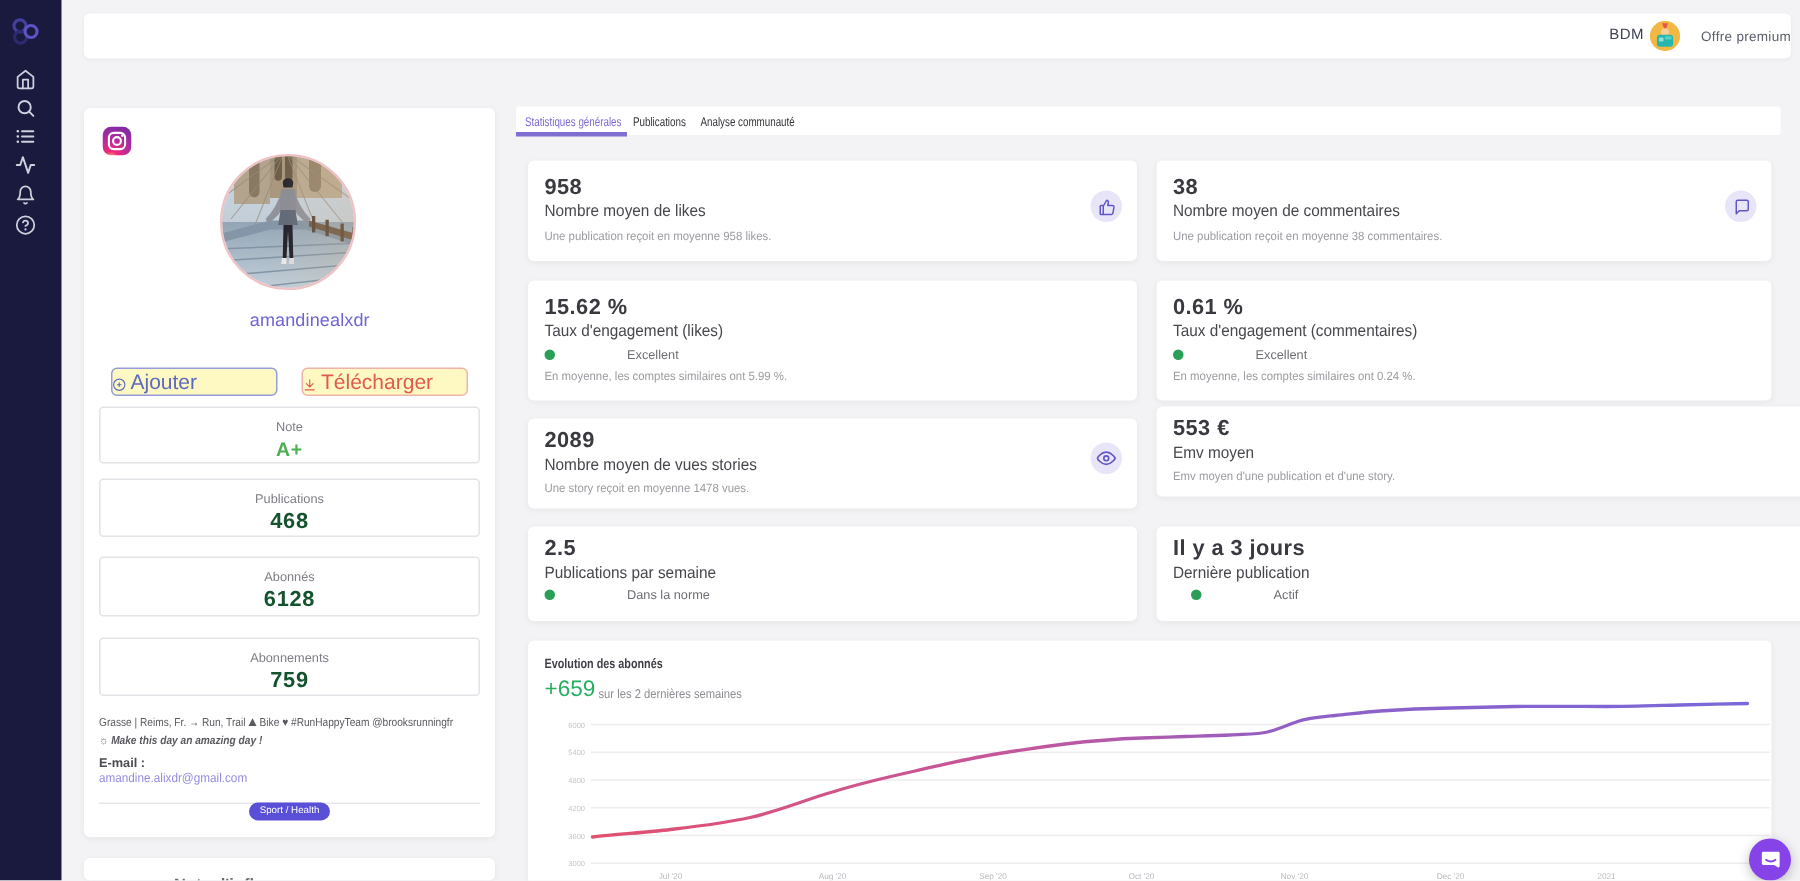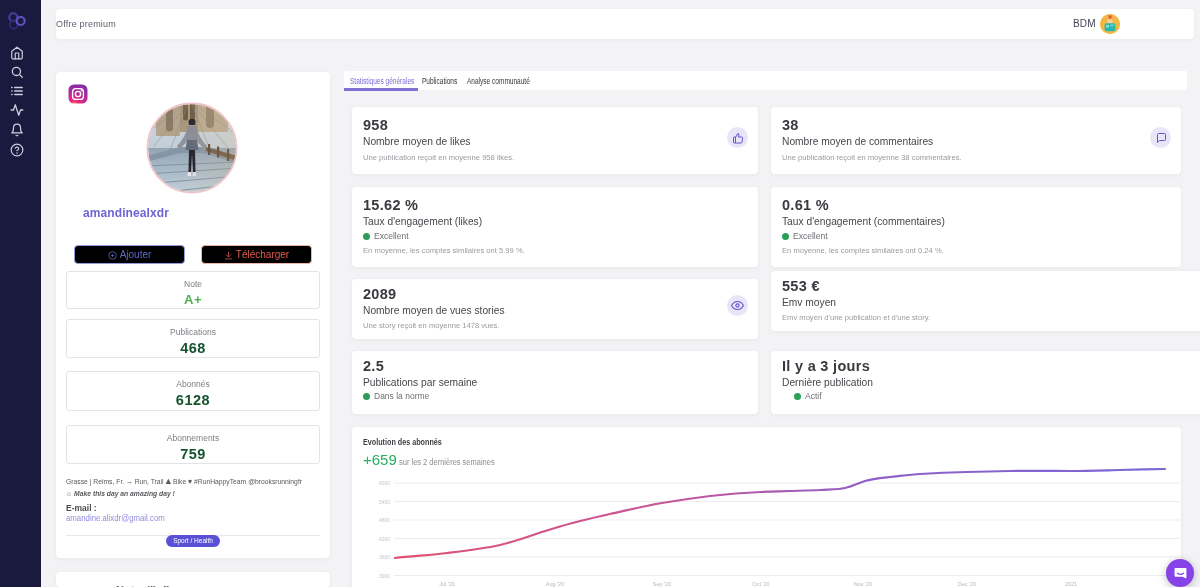--- a/index.html
+++ b/index.html
@@ -7,27 +7,27 @@
 body { font-family:"Liberation Sans", sans-serif; background:#f3f3f5; position:relative; }
 #stage { position:absolute; top:0; left:0; width:1200px; height:587px; }
 .abs { position:absolute; }
 .card { position:absolute; background:#fff; border-radius:4px; box-shadow:0 1px 4px rgba(30,30,70,.06); }
 
 #sidebar { position:absolute; left:0; top:0; width:41px; height:587px; background:#191a3e; }
 #sidebar svg { display:block; }
 .sicon { position:absolute; left:10px; width:14px; height:14px; }
 
 #topbar { position:absolute; left:56px; top:9px; width:1138px; height:30px; background:#fff; border-radius:4px; box-shadow:0 1px 3px rgba(30,30,70,.05); }
-#topbar .offre { position:absolute; left:0; right:0; top:9.5px; text-align:left; font-size:9px; color:#5b5f6b; letter-spacing:.2px; }
+#topbar .offre { position:absolute; left:0; right:0; top:9.5px; text-align:right; font-size:9px; color:#5b5f6b; letter-spacing:.2px; }
 #topbar .bdm { position:absolute; right:98px; top:9px; font-size:10px; color:#3e4154; letter-spacing:.3px; }
 #avatar { position:absolute; right:74px; top:5px; width:20px; height:20px; border-radius:50%; background:#f3b940; overflow:hidden; }
 
 #pcard { left:56px; top:72px; width:274px; height:486px; }
-#pcard .uname { position:absolute; top:134px; left:0; right:0; text-align:left; font-size:12px; font-weight:bold; color:#6f64d4; letter-spacing:.1px;margin-left:27px; }
-.pbtn { position:absolute; top:173px; height:19px; width:111px; border-radius:4px; background:#000000; font-size:10px; text-align:center; line-height:17px; }
+#pcard .uname { position:absolute; top:134px; left:0; right:0; text-align:center; font-size:12px; font-weight:normal; color:#6f64d4; letter-spacing:.1px;margin-left:27px; }
+.pbtn { position:absolute; top:173px; height:19px; width:111px; border-radius:4px; background:#fef9c3; font-size:14px; line-height:17px; }
 #btn-add { left:18px; border:1px solid #959bdc; color:#5c6ac0; }
 #btn-dl { left:145px; border:1px solid #efb4a9; color:#e05a50; }
 .sbox { position:absolute; left:10px; width:254px; border:1px solid #e3e3e8; border-radius:3px; text-align:center; }
 .sbox .lab { font-size:8.5px; color:#7d7d85; margin-top:7px; }
 .sbox .val { font-size:14.5px; font-weight:bold; color:#14532d; margin-top:3px; letter-spacing:.5px; }
 .bio { position:absolute; left:10px; width:258px; font-size:8px; color:#59595f; line-height:11.5px; }
 .email-l { position:absolute; left:10px; font-size:8.5px; color:#4a4a50; font-weight:bold; }
 .email-a { position:absolute; left:10px; font-size:8.5px; color:#928bdf; transform:scaleX(0.92); transform-origin:0 0; }
 .tagrow { position:absolute; left:10px; width:254px; top:457px; text-align:center; }
 .tagrow:before { content:""; position:absolute; left:0; right:0; top:6px; border-top:1px solid #e8e8ec; }
@@ -36,21 +36,21 @@
 #tabstrip { position:absolute; left:344px; top:71px; width:843px; height:19px; background:#fff; border-radius:2px; }
 .tab { position:absolute; top:5px; font-size:8.4px; color:#35353b; display:inline-block; transform:scaleX(0.78); transform-origin:0 50%; white-space:nowrap; }
 .tab.active { color:#7a6bd6; }
 #tabul { position:absolute; left:0; top:17px; width:74px; height:2.5px; background:#7e6fd0; }
 
 .num { font-size:14.5px; font-weight:bold; color:#39393f; letter-spacing:.3px; }
 .ttl { font-size:11px; color:#46464c; margin-top:2px; transform:scaleX(0.93); transform-origin:0 50%; width:max-content; }
 .des { font-size:8px; color:#9b9ba1; transform:scaleX(0.95); transform-origin:0 50%; width:max-content; }
 .stat { padding:10px 11px 0 11px; }
 .cico { position:absolute; width:21px; height:21px; border-radius:50%; background:#e9e5f8; display:flex; align-items:center; justify-content:center; }
-.grow { display:flex; align-items:center; margin-top:4px; }
+.grow { display:flex; align-items:center; margin-top:4px;gap:44px; }
 .gdot { width:7px; height:7px; border-radius:50%; background:#2b9e57; margin-right:4px; }
 .gtxt { font-size:8.5px; color:#6e6e74; }
 
 #chartcard { left:352px; top:427px; width:829px; height:200px; }
 #ctitle { position:absolute; left:11px; top:10px; font-size:9px; font-weight:bold; color:#3f3f45; transform:scaleX(0.8); transform-origin:0 50%; width:max-content; }
 #cplus { position:absolute; left:11px; top:24px; font-size:15px; color:#27ae60; }
 #csub { position:absolute; left:47px; top:29.5px; font-size:8.5px; color:#8d8d93; transform:scaleX(0.88); transform-origin:0 50%; width:max-content; }
 
 #chat { position:absolute; left:1166px; top:559px; width:28px; height:28px; border-radius:50%; background:#8643e8; box-shadow:0 2px 8px rgba(0,0,0,.25); display:flex; align-items:center; justify-content:center; }
 </style>

